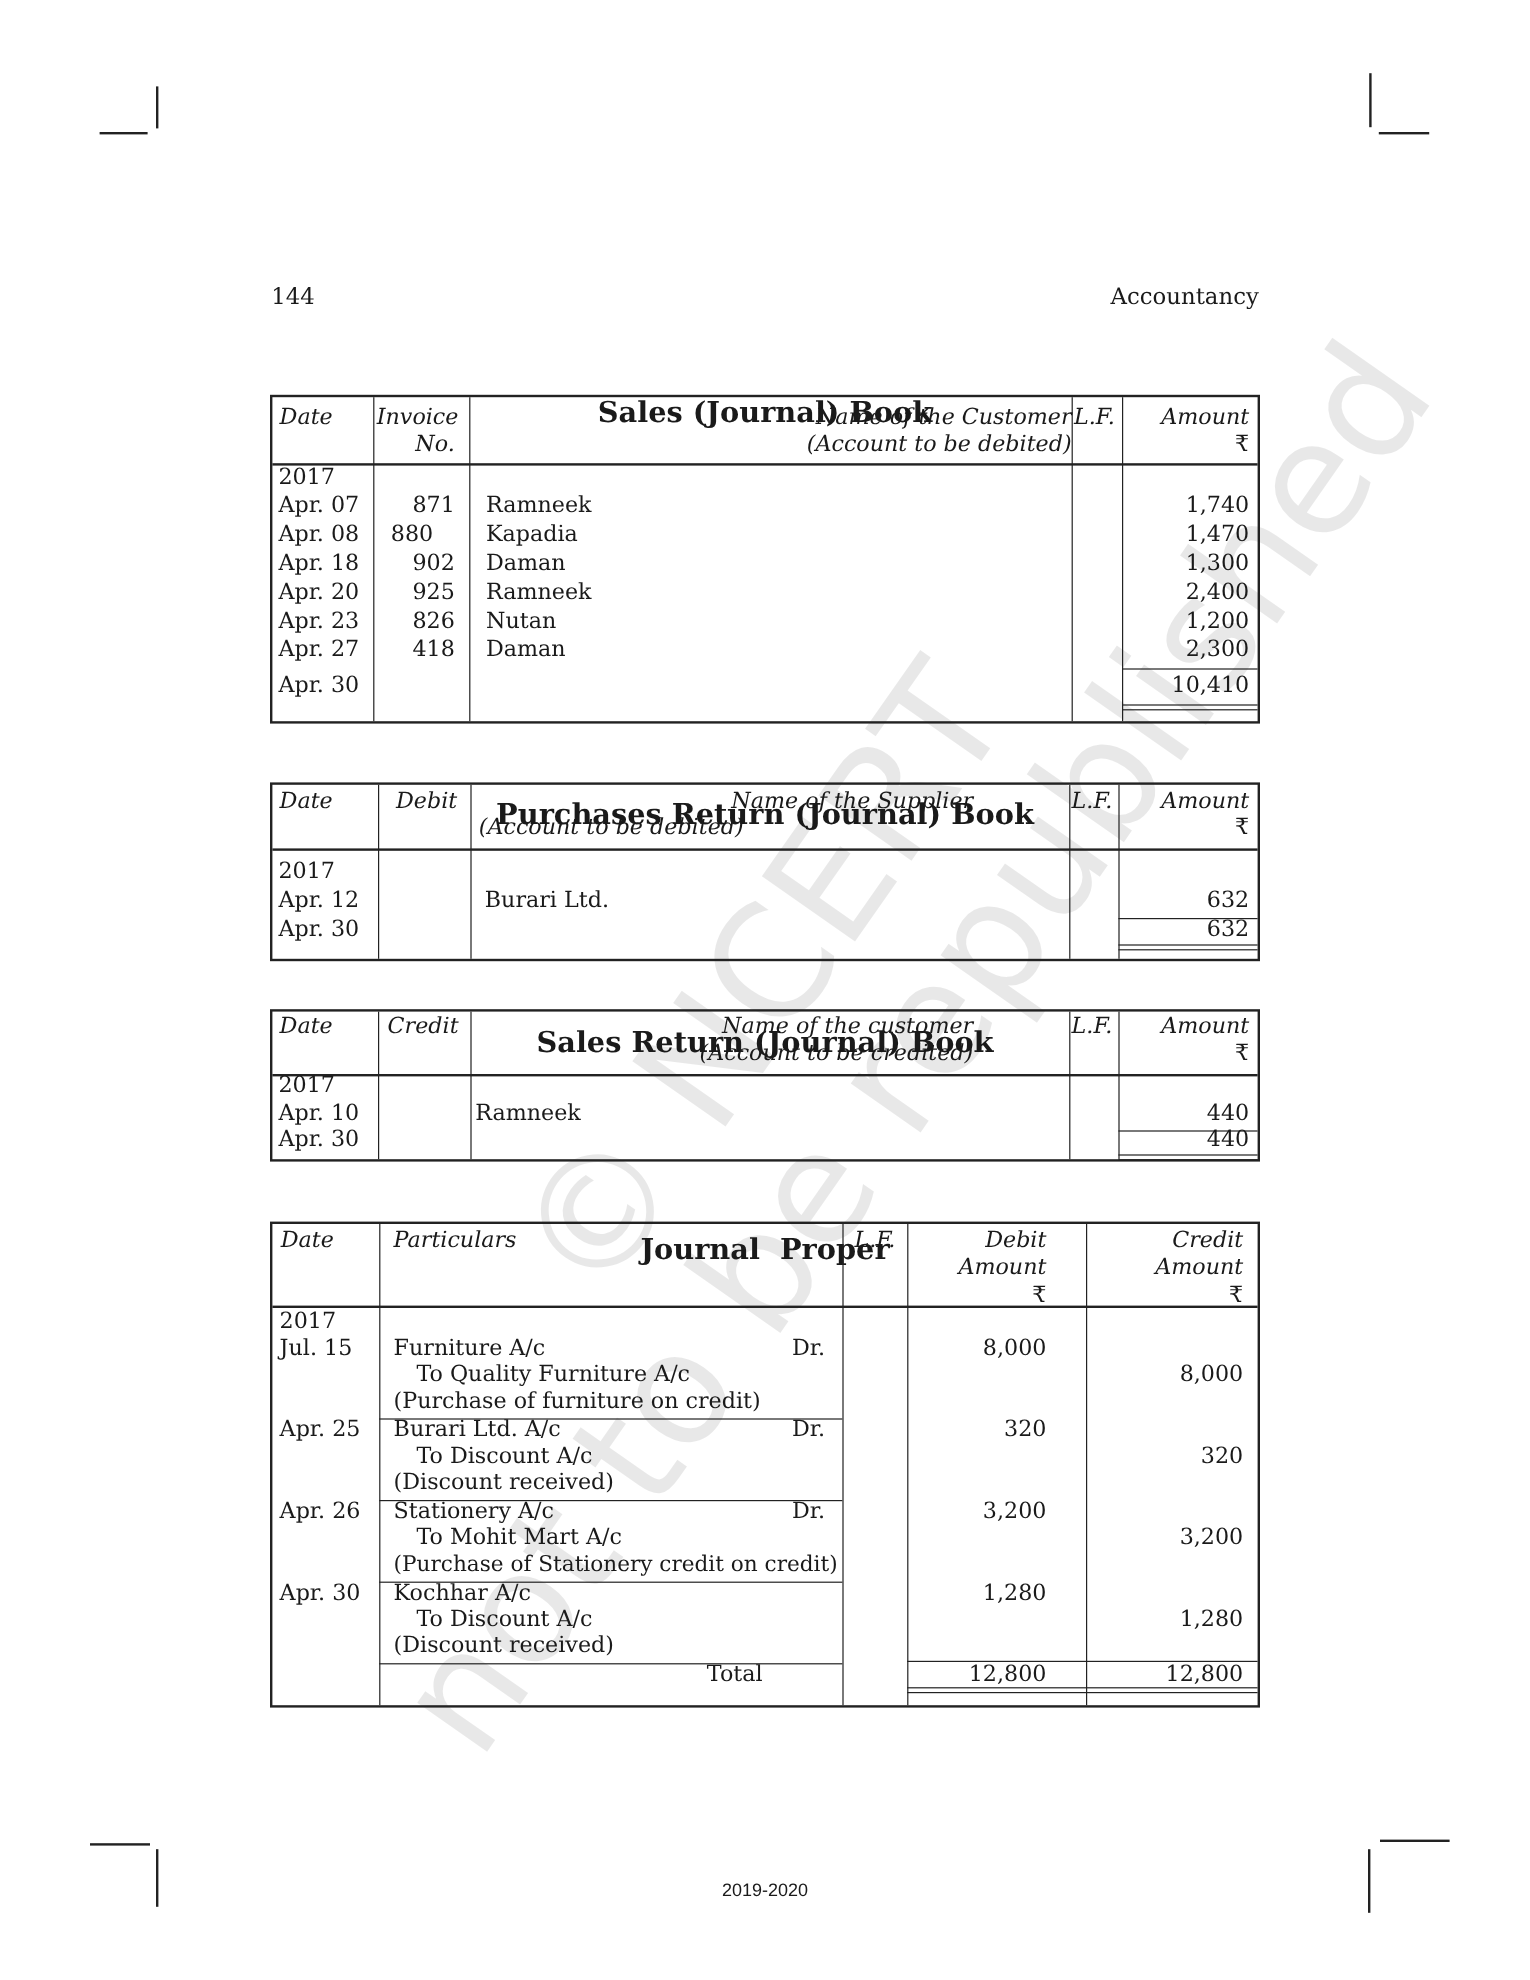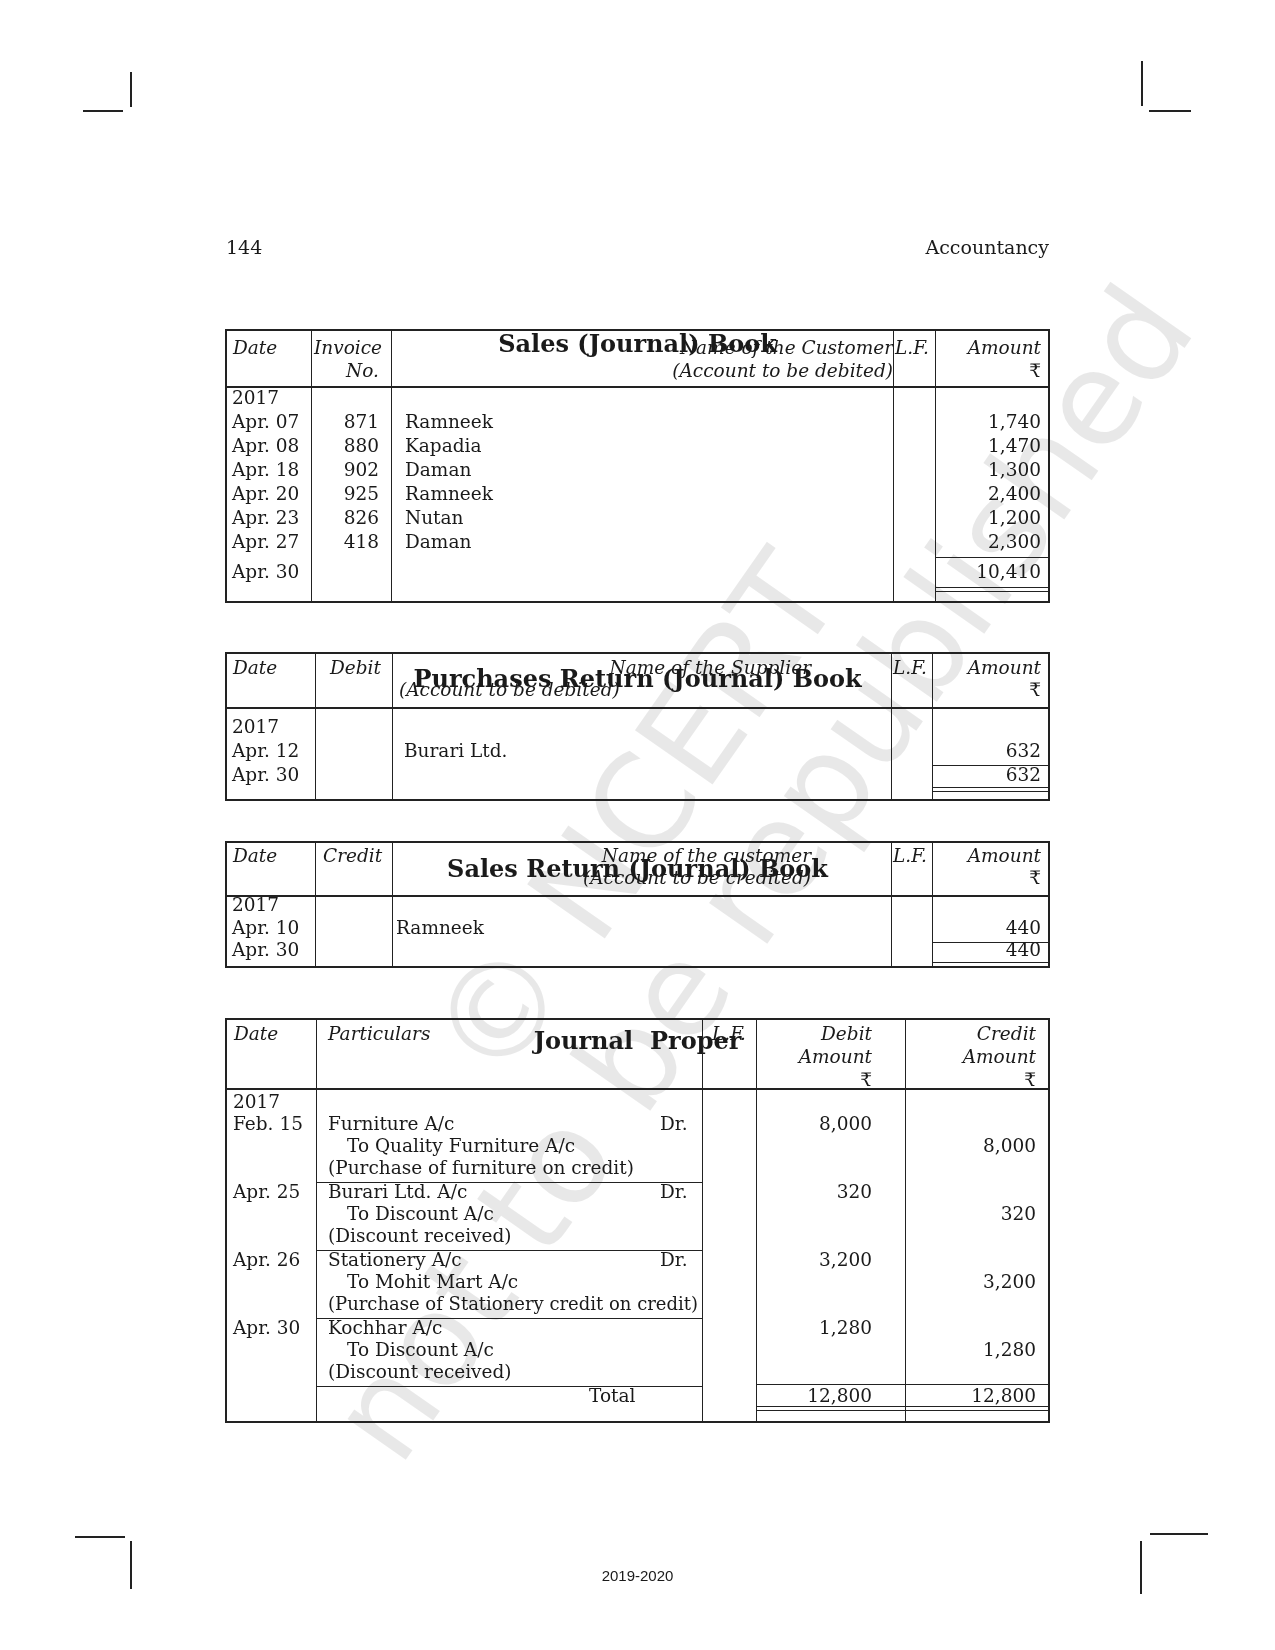--- a/index.html
+++ b/index.html
@@ -66,21 +66,21 @@
 <div class="t" style="left:232px;top:386px;">2017</div>
 
 <div>
   <div class="t" style="left:232px;top:410px;">Apr. 07</div>
   <div class="t r" style="left:311px;width:68px;top:410px;">871</div>
   <div class="t" style="left:405px;top:410px;">Ramneek</div>
   <div class="t r" style="left:935px;width:106px;top:410px;">1,740</div>
 </div>
 <div>
   <div class="t" style="left:232px;top:434px;">Apr. 08</div>
-  <div class="t r" style="left:311px;width:68px;top:434px;">880</div>
+  <div class="t r" style="left:293px;width:68px;top:434px;">880</div>
   <div class="t" style="left:405px;top:434px;">Kapadia</div>
   <div class="t r" style="left:935px;width:106px;top:434px;">1,470</div>
 </div>
 <div>
   <div class="t" style="left:232px;top:458px;">Apr. 18</div>
   <div class="t r" style="left:311px;width:68px;top:458px;">902</div>
   <div class="t" style="left:405px;top:458px;">Daman</div>
   <div class="t r" style="left:935px;width:106px;top:458px;">1,300</div>
 </div>
 <div>
@@ -189,21 +189,21 @@
 <div class="t i r" style="left:756px;width:116px;top:1022px;">Debit</div>
 <div class="t i r" style="left:756px;width:116px;top:1045px;">Amount</div>
 <div class="t r" style="left:756px;width:116px;top:1068px;">₹</div>
 <div class="t i r" style="left:905px;width:131px;top:1022px;">Credit</div>
 <div class="t i r" style="left:905px;width:131px;top:1045px;">Amount</div>
 <div class="t r" style="left:905px;width:131px;top:1068px;">₹</div>
 
 <div class="t" style="left:233px;top:1090px;">2017</div>
 
 <div>
-  <div class="t" style="left:233px;top:1112px;">Feb. 15</div>
+  <div class="t" style="left:233px;top:1112px;">Jul. 15</div>
   <div class="t" style="left:328px;top:1112px;">Furniture A/c</div>
   <div class="t" style="left:660px;top:1112px;">Dr.</div>
   <div class="t r" style="left:756px;width:116px;top:1112px;">8,000</div>
   <div class="t" style="left:347px;top:1134px;">To Quality Furniture A/c</div>
   <div class="t r" style="left:905px;width:131px;top:1134px;">8,000</div>
   <div class="t" style="left:328px;top:1156px;">(Purchase of furniture on credit)</div>
 </div>
 
 <div>
   <div class="t" style="left:233px;top:1180px;">Apr. 25</div>

